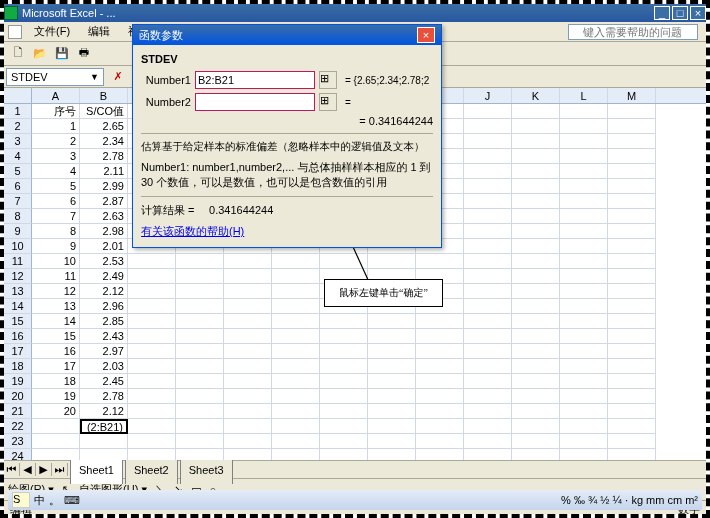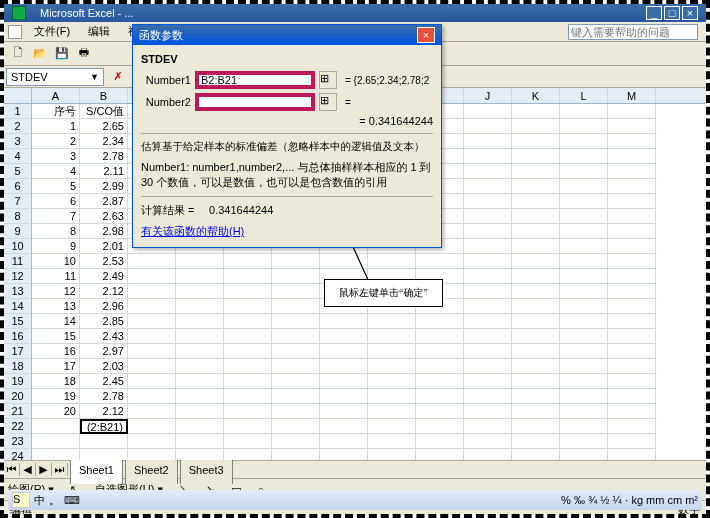--- a/index.html
+++ b/index.html
@@ -1,54 +1,54 @@
 <!DOCTYPE html>
 <html><head>
 <meta charset="utf-8">
 <style>
 *{margin:0;padding:0;box-sizing:border-box;font-family:SimSun,Arial,sans-serif;font-size:11px}
 body{background:#fff;width:710px;height:518px;position:relative;overflow:hidden;border:4px dashed #000}
-.titlebar{height:18px;background:linear-gradient(#3a6ea5,#2857a0);color:#fff;display:flex;align-items:center;padding:0 8px;gap:14px}
+.titlebar{height:18px;background:linear-gradient(#3a6ea5,#2857a0);color:#fff;display:flex;align-items:center;padding:0 0;gap:4px}
 .titlebar .icon{width:14px;height:14px;background:#1a4;border:1px solid #063}
 .titlebar .btns{margin-left:auto;display:flex;gap:2px}
 .titlebar .btns div{width:16px;height:14px;background:#3a6ea5;border:1px solid #fff;text-align:center;line-height:12px;color:#fff}
 .menubar{height:20px;background:#ece9d8;display:flex;align-items:center;padding:0 4px;gap:6px;border-bottom:1px solid #aca899}
 .menubar span{padding:0 6px}
 .helpbox{margin-left:auto;padding:0 4px}
-.helpbox input{width:130px;height:16px;border:1px solid #7f9db9;padding:0 2px;font-size:11px}
+.helpbox input{width:130px;height:16px;border:1px solid #7f9db9;padding:0 14px;font-size:11px}
 .toolbar{height:24px;background:#ece9d8;display:flex;align-items:center;padding:2px 4px;gap:2px;border-bottom:1px solid #aca899}
 .tbtn{width:20px;height:20px;border:1px solid #ece9d8;display:flex;align-items:center;justify-content:center}
 .fbar{height:22px;background:#ece9d8;display:flex;align-items:center;border-bottom:1px solid #aca899}
 .nbox{width:98px;height:18px;margin:0 2px;border:1px solid #7f9db9;background:#fff;display:flex;align-items:center;padding:0 4px}
 .nbox .dd{margin-left:auto;font-size:9px}
 .fbtns{display:flex;gap:1px;padding:0 4px}
 .fbtns span{width:16px;text-align:center}
 .grid-area{background:#fff;position:relative}
 .colheaders{display:flex;height:16px;background:#e4ecf7;border-bottom:1px solid #9eb6ce}
 .rowhdr{width:28px;background:#e4ecf7;border-right:1px solid #9eb6ce;text-align:center;line-height:16px}
 .colhdr{width:48px;border-right:1px solid #d0d7e5;text-align:center;line-height:16px}
 .rows{overflow:hidden}
 .row{display:flex;height:15px}
 .row .rh{width:28px;background:#e4ecf7;border-right:1px solid #9eb6ce;border-bottom:1px solid #d0d7e5;text-align:center;line-height:15px}
 .row .cell{width:48px;border-right:1px solid #d0d7e5;border-bottom:1px solid #d0d7e5;text-align:right;padding-right:3px;line-height:15px;white-space:nowrap}
 .row .cell.sel{border:2px solid #000;line-height:13px}
 .sheets{height:18px;background:#ece9d8;display:flex;align-items:center;border-top:1px solid #aca899}
 .sheets .nav{display:flex;gap:0}
 .sheets .nav span{width:16px;text-align:center;border-right:1px solid #aca899}
 .sheets .tab{padding:8px 8px;background:#fff;border:1px solid #808080;border-bottom:none;margin-left:2px}
-.drawbar{height:22px;background:#ece9d8;display:flex;align-items:center;padding:0 4px;gap:16px;border-top:1px solid #aca899}
+.drawbar{height:22px;background:#ece9d8;display:flex;align-items:center;padding:0 4px;gap:8px;border-top:1px solid #aca899}
 .statusbar{height:18px;background:#ece9d8;display:flex;align-items:center;padding:0 6px;border-top:1px solid #aca899}
 .dialog{position:absolute;left:128px;top:20px;width:310px;background:#ece9d8;border:1px solid #0054e3;box-shadow:2px 2px 4px rgba(0,0,0,.3);z-index:10}
 .dialog .dtitle{height:20px;background:linear-gradient(#3a6ea5,#0054e3);color:#fff;display:flex;align-items:center;padding:0 6px}
 .dialog .dclose{margin-left:auto;width:18px;height:16px;background:#e8503c;color:#fff;text-align:center;line-height:14px;border:1px solid #fff}
 .dialog .dbody{padding:8px}
 .dialog .fn{font-weight:bold;margin-bottom:6px}
 .dialog .inprow{display:flex;align-items:center;margin-bottom:4px;gap:4px}
 .dialog .inprow label{width:50px;text-align:right}
-.dialog .inprow input{width:120px;height:18px;border:4px solid #be185d;padding:0 2px}
+.dialog .inprow input{width:120px;height:18px;border:1px solid #be185d;padding:0 2px}
 .dialog .refbtn{width:18px;height:18px;border:1px solid #aca899;background:#ece9d8}
 .dialog .preview{margin-left:4px;font-size:10px}
 .dialog hr{margin:6px 0;border:none;border-top:1px solid #aca899}
 .dialog .desc{margin:6px 0;font-size:10.5px}
 .dialog .link{color:#0000ee;text-decoration:underline;cursor:pointer}
 .dialog .dbtns{display:flex;justify-content:flex-end;gap:8px;margin-top:8px}
 .dialog .dbtns button{width:60px;height:20px;border:1px solid #aca899;background:#ece9d8}
 .annotation{position:absolute;left:320px;top:275px;border:1.5px solid #000;padding:6px 14px;background:#fff;font-size:10px;font-family:SimSun;z-index:5}
 .arrow-line{position:absolute;left:370px;top:168px;width:1px;height:110px;z-index:5;pointer-events:none}
 .arrow-line svg{position:absolute;left:-60px;top:0}

